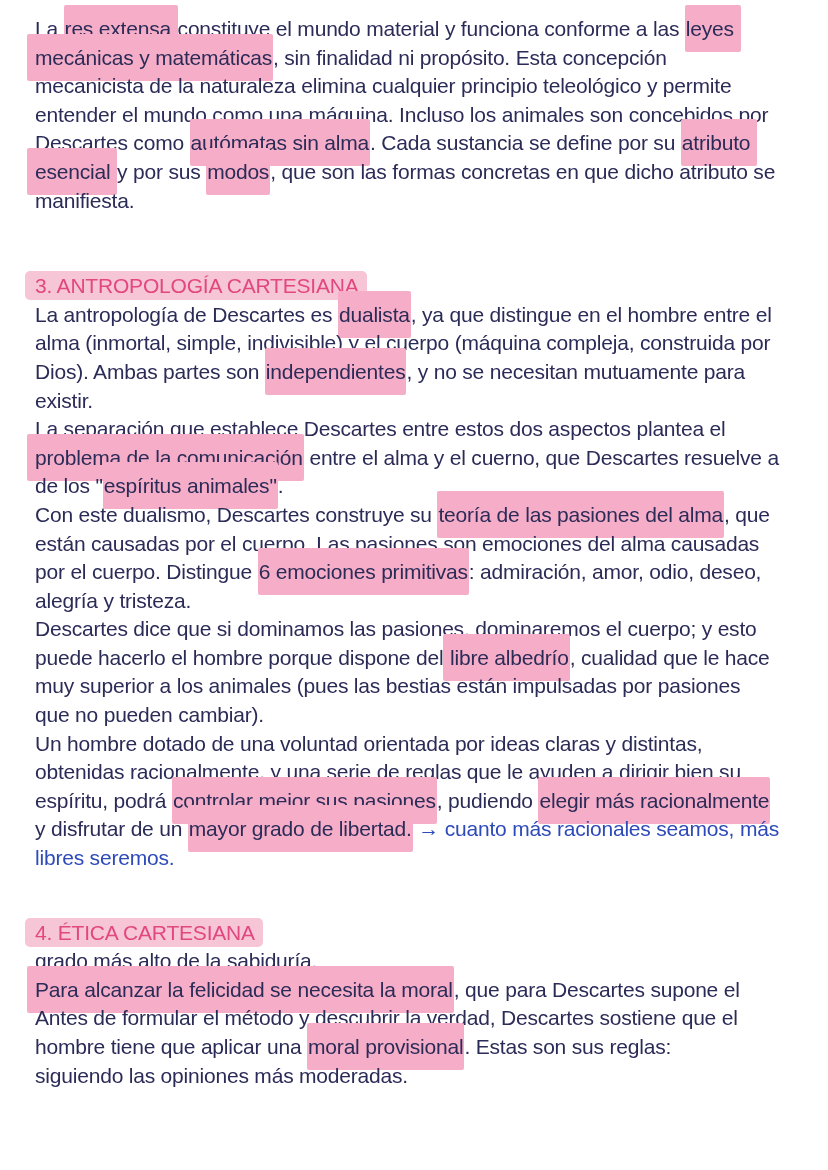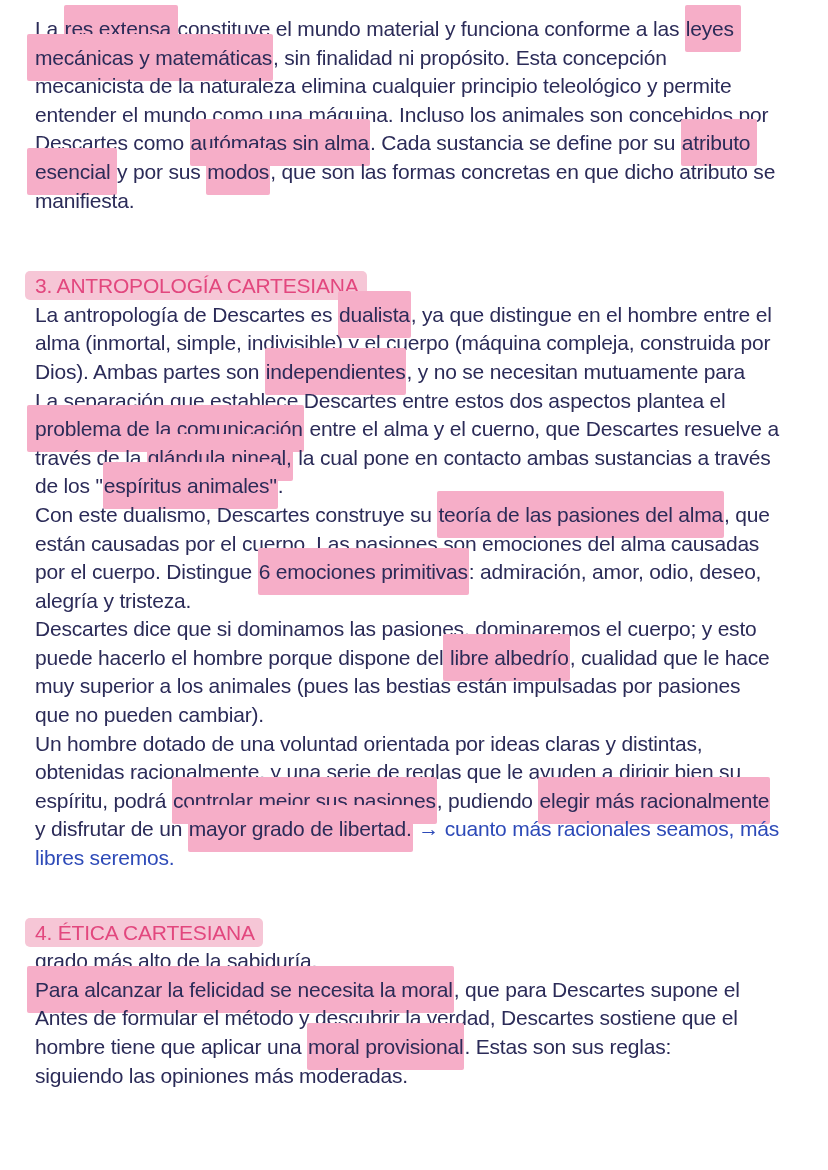--- a/index.html
+++ b/index.html
@@ -69,23 +69,23 @@
         <div class="line"><span class="run">manifiesta.</span></div>
       </div>
       <div class="gap" style="height: 57px;"></div>
       <div class="block heading">
         <div class="line"><span class="run s-head">3. ANTROPOLOGÍA CARTESIANA</span></div>
       </div>
       <div class="block paragraph">
         <div class="line"><span class="run">La antropología de Descartes es </span><span class="run s-hl">dualista</span><span class="run">, ya que distingue en el hombre entre el</span></div>
         <div class="line"><span class="run">alma (inmortal, simple, indivisible) y el cuerpo (máquina compleja, construida por</span></div>
         <div class="line"><span class="run">Dios). Ambas partes son </span><span class="run s-hl">independientes</span><span class="run">, y no se necesitan mutuamente para</span></div>
+        <div class="line"><span class="run">existir.</span></div>
         <div class="line"><span class="run">La separación que establece Descartes entre estos dos aspectos plantea el</span></div>
         <div class="line"><span class="run s-hl">problema de la comunicación</span><span class="run"> entre el alma y el cuerno, que Descartes resuelve a</span></div>
-        <div class="line"><span class="run">través de la </span><span class="run s-hl">glándula pineal,</span><span class="run"> la cual pone en contacto ambas sustancias a través</span></div>
         <div class="line"><span class="run">de los "</span><span class="run s-hl">espíritus animales"</span><span class="run">.</span></div>
         <div class="line"><span class="run">Con este dualismo, Descartes construye su </span><span class="run s-hl">teoría de las pasiones del alma</span><span class="run">, que</span></div>
         <div class="line"><span class="run">están causadas por el cuerpo. Las pasiones son emociones del alma causadas</span></div>
         <div class="line"><span class="run">por el cuerpo. Distingue </span><span class="run s-hl">6 emociones primitivas</span><span class="run">: admiración, amor, odio, deseo,</span></div>
         <div class="line"><span class="run">alegría y tristeza.</span></div>
         <div class="line"><span class="run">Descartes dice que si dominamos las pasiones, dominaremos el cuerpo; y esto</span></div>
         <div class="line"><span class="run">puede hacerlo el hombre porque dispone del</span><span class="run s-hl"> libre albedrío</span><span class="run">, cualidad que le hace</span></div>
         <div class="line"><span class="run">muy superior a los animales (pues las bestias están impulsadas por pasiones</span></div>
         <div class="line"><span class="run">que no pueden cambiar).</span></div>
         <div class="line"><span class="run">Un hombre dotado de una voluntad orientada por ideas claras y distintas,</span></div>

